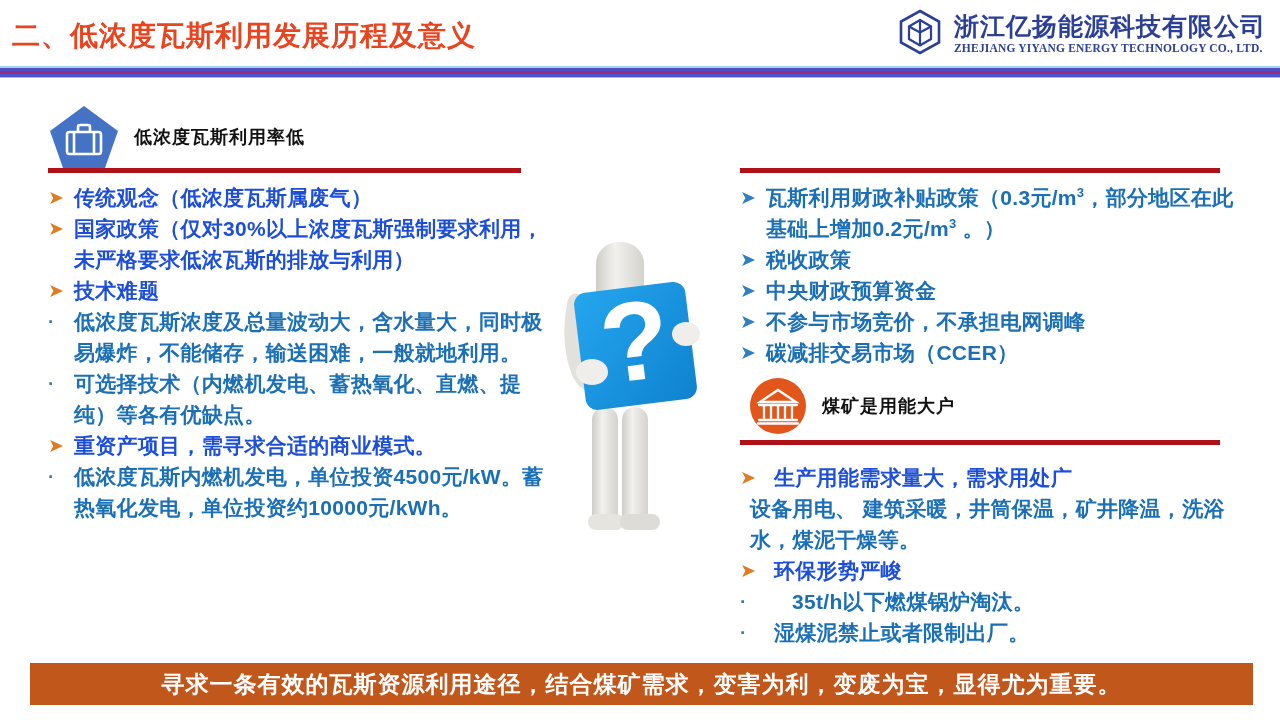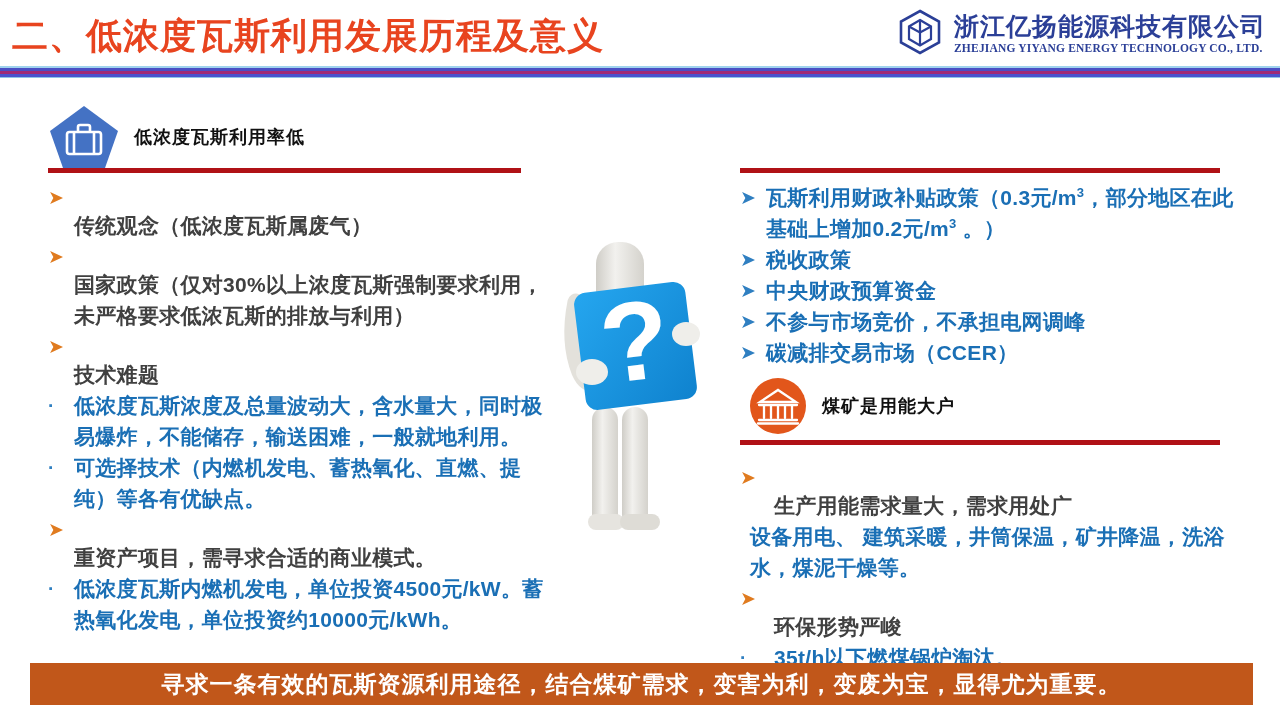--- a/index.html
+++ b/index.html
@@ -9,21 +9,21 @@
     background:#ffffff;
     font-family:"Liberation Sans","DejaVu Sans",sans-serif;
     overflow:hidden;position:relative;
   }
   .slide{position:absolute;inset:0;background:#fff;}
 
   
   .header{position:absolute;left:0;top:0;width:1280px;height:78px;background:#fff;}
   .slide-title{
     position:absolute;left:12px;top:8px;
-    font-size:36px;font-weight:bold;color:#e8441f;
+    font-size:28px;font-weight:bold;color:#e8441f;
     letter-spacing:1px;white-space:nowrap;line-height:56px;
   }
   .logo-wrap{position:absolute;right:14px;top:8px;display:flex;align-items:flex-end;gap:11px;}
   .logo-mark{width:46px;height:48px;flex:none;}
   .logo-texts{display:flex;flex-direction:column;justify-content:center;}
   .logo-cn{font-size:25px;font-weight:bold;color:#2b3f97;letter-spacing:1px;line-height:28px;white-space:nowrap;}
   .logo-en{font-size:11.5px;font-weight:bold;color:#2b3f97;letter-spacing:.2px;line-height:16px;white-space:nowrap;
            font-family:"Liberation Serif","DejaVu Serif",serif;}
 
   .header-rule{position:absolute;left:0;top:66px;width:1280px;height:12px;}
@@ -40,21 +40,21 @@
   .sec-rule{position:absolute;height:5px;background:#b01116;}
 
   
   .bullets{position:absolute;}
   .bl{display:flex;align-items:flex-start;font-size:21px;font-weight:bold;line-height:31px;letter-spacing:.3px;}
   .bl .mk{flex:none;width:26px;text-align:left;font-size:19px;line-height:31px;}
   .bl .tx{flex:1;}
   .mk-arrow{color:#e07b1f;}
   .mk-dot{color:#2f7fc1;font-size:22px;}
   .blue{color:#1a6fb5;}
-  .orange{color:#404040;margin-top:28px;}
+  .orange{color:#1d4ed8;}
 
   sup{font-size:.62em;vertical-align:super;line-height:0;}
 
   
   .mascot{position:absolute;left:540px;top:232px;width:200px;height:330px;}
 
   
   .footer{
     position:absolute;left:30px;top:663px;width:1223px;height:42px;
     background:#c1571a;display:flex;align-items:center;justify-content:center;
@@ -223,21 +223,21 @@
     <div class="bl">
       <span class="mk"></span>
       <span class="tx blue" style="margin-left:-16px;">设备用电、 建筑采暖，井筒保温，矿井降温，洗浴水，煤泥干燥等。</span>
     </div>
     <div class="bl">
       <span class="mk mk-arrow">➤</span>
       <span class="tx orange" style="padding-left:8px;">环保形势严峻</span>
     </div>
     <div class="bl">
       <span class="mk mk-dot">·</span>
-      <span class="tx blue" style="padding-left:8px;">35t/h以下燃煤锅炉淘汰。</span>
+      <span class="tx blue" style="padding-left:8px;margin-left:18px;">35t/h以下燃煤锅炉淘汰。</span>
     </div>
     <div class="bl">
       <span class="mk mk-dot">·</span>
       <span class="tx blue" style="padding-left:8px;">湿煤泥禁止或者限制出厂。</span>
     </div>
   </div>
 
   <div class="footer">
     <span class="footer-text">寻求一条有效的瓦斯资源利用途径，结合煤矿需求，变害为利，变废为宝，显得尤为重要。</span>
   </div>

